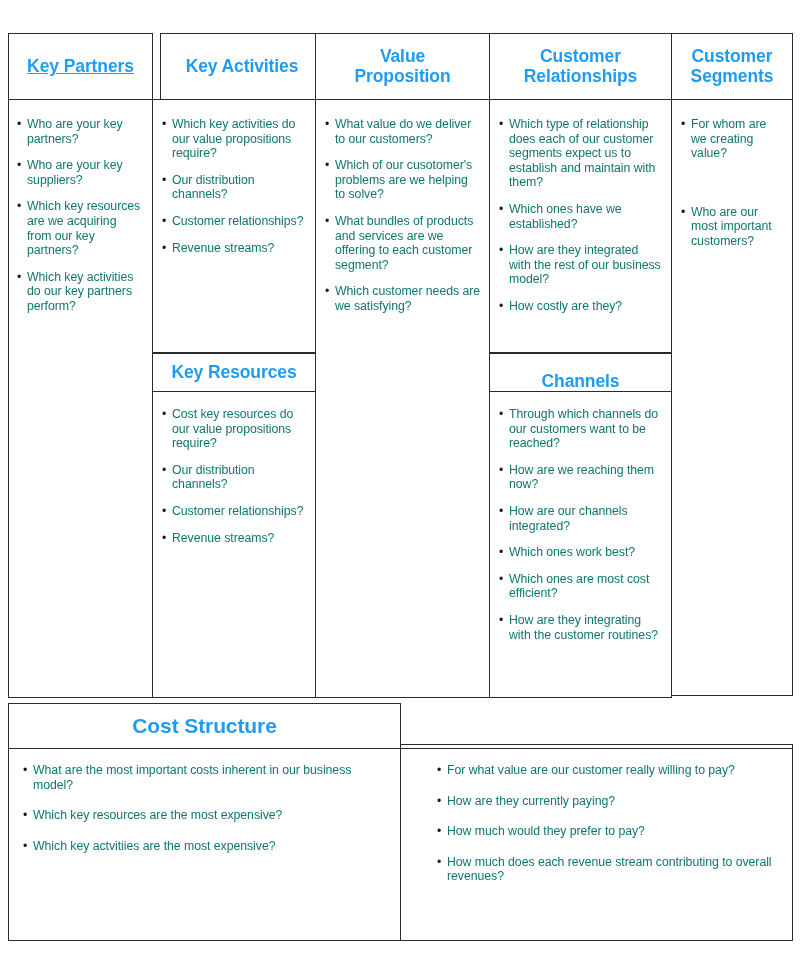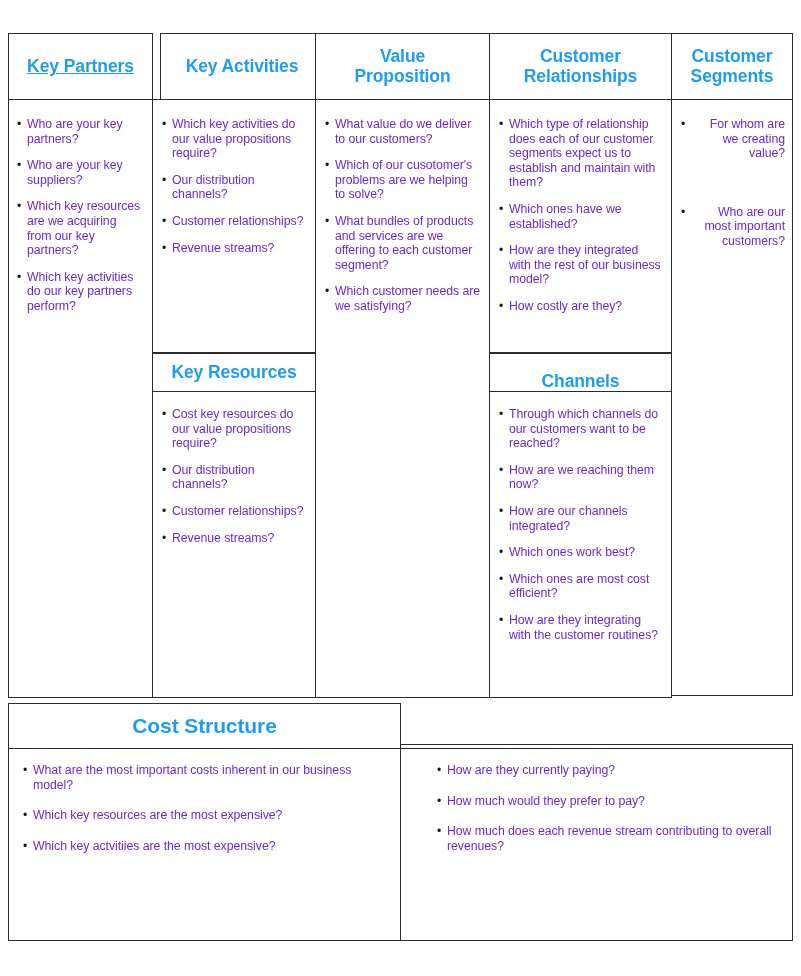--- a/index.html
+++ b/index.html
@@ -33,35 +33,35 @@
   ul.bl{
     list-style:none;
     margin:0;padding:0;
   }
   ul.bl li{
     position:relative;
     padding-left:10px;
     margin:0 0 12px 0;
     font-size:12.3px;
     line-height:14.6px;
-    color:#6d28d9;
+    color:#0f766e;
     letter-spacing:-0.05px;
   }
   ul.bl li:before{
     content:"\2022";
     position:absolute;
     left:0;top:0;
     font-size:12.3px;
     line-height:14.6px;
     color:#161616;
   }
   ul.bl li:last-child{margin-bottom:0;}
 
   
-  ul.bl.gap-lg li{margin-bottom:44px;text-align:right;}
+  ul.bl.gap-lg li{margin-bottom:44px;}
 
   
   ul.bl.gap-md li{margin-bottom:16px;}
 </style>
 </head>
 <body>
 
 <div id="canvas">
 
   <div class="hdr bordered" style="left:8px;top:33px;width:145px;height:67px;text-decoration:underline;">
@@ -160,19 +160,20 @@
       <li>Which key resources are the most expensive?</li>
       <li>Which key actvitiies are the most expensive?</li>
     </ul>
   </div>
 
   <div class="hdr bordered" style="left:400px;top:744px;width:393px;height:46px;font-size:21px;">
     <span>Revenue Streams</span>
   </div>
   <div class="body bordered" style="left:400px;top:748px;width:393px;height:193px;padding:14px 10px 8px 36px;">
     <ul class="bl gap-md">
+      <li>For what value are our customer really willing to pay?</li>
       <li>How are they currently paying?</li>
       <li>How much would they prefer to pay?</li>
       <li>How much does each revenue stream contributing to overall revenues?</li>
     </ul>
   </div>
 
 </div>
 
 </body></html>

